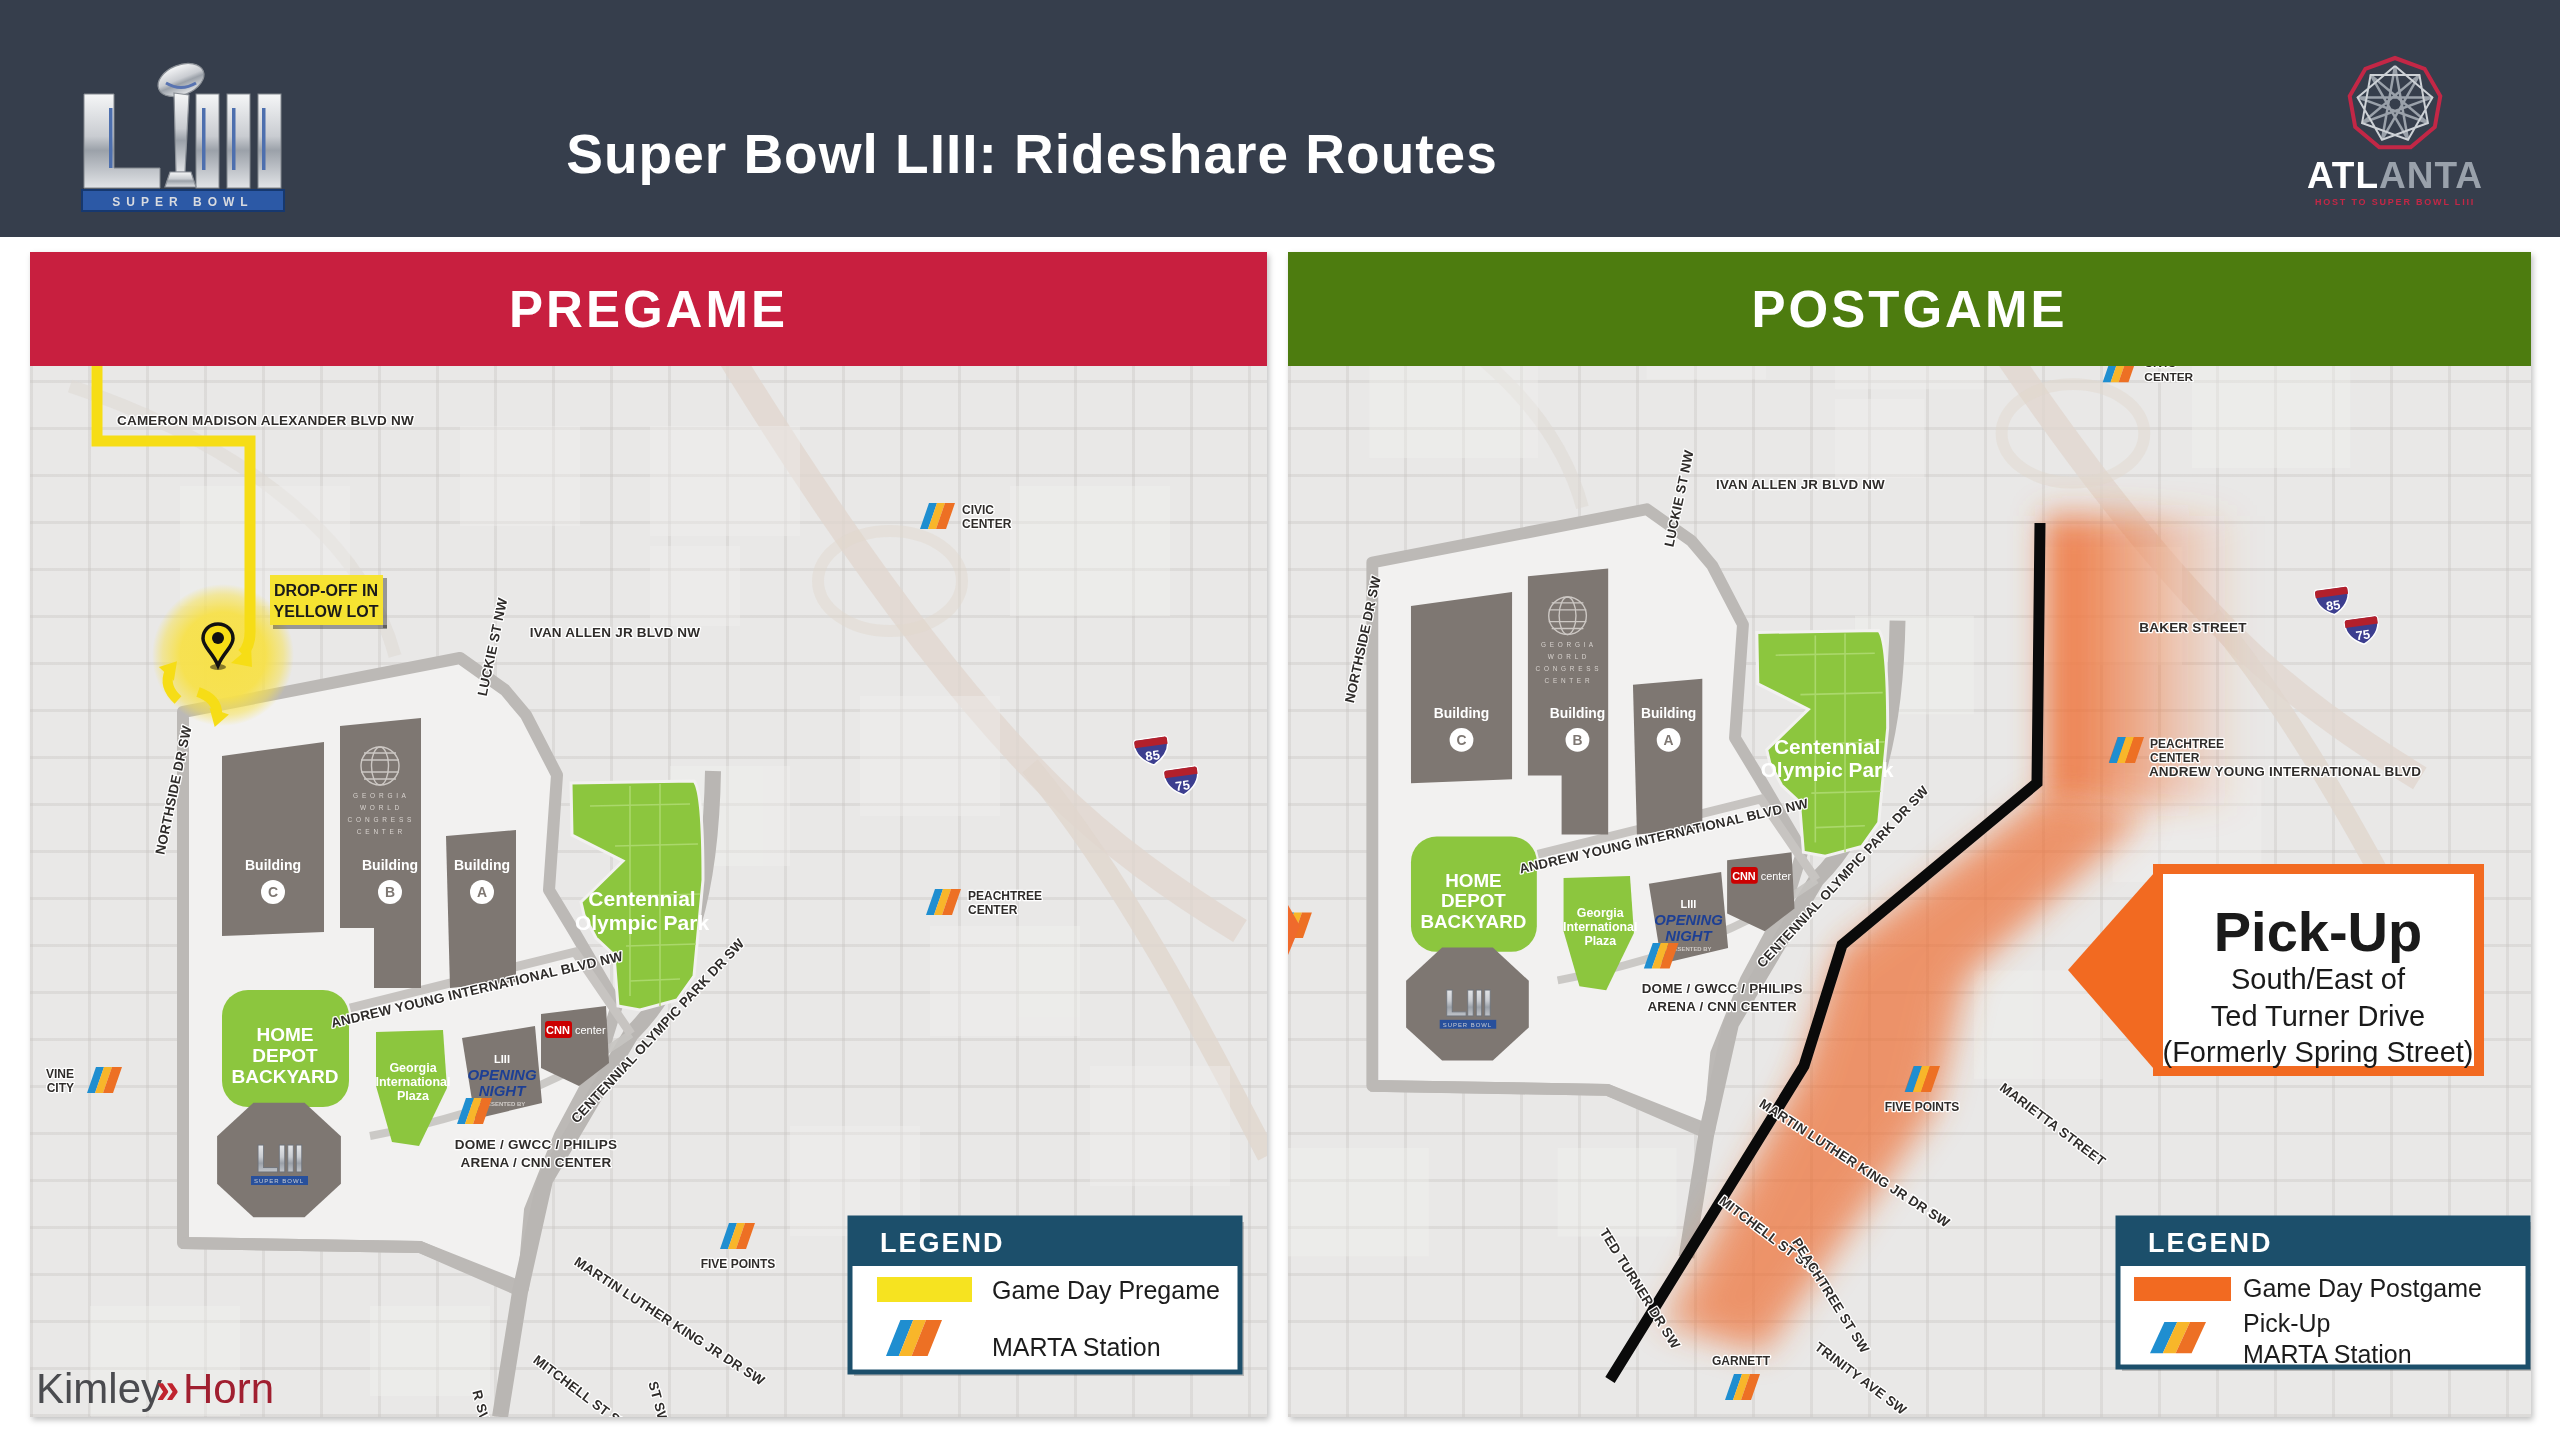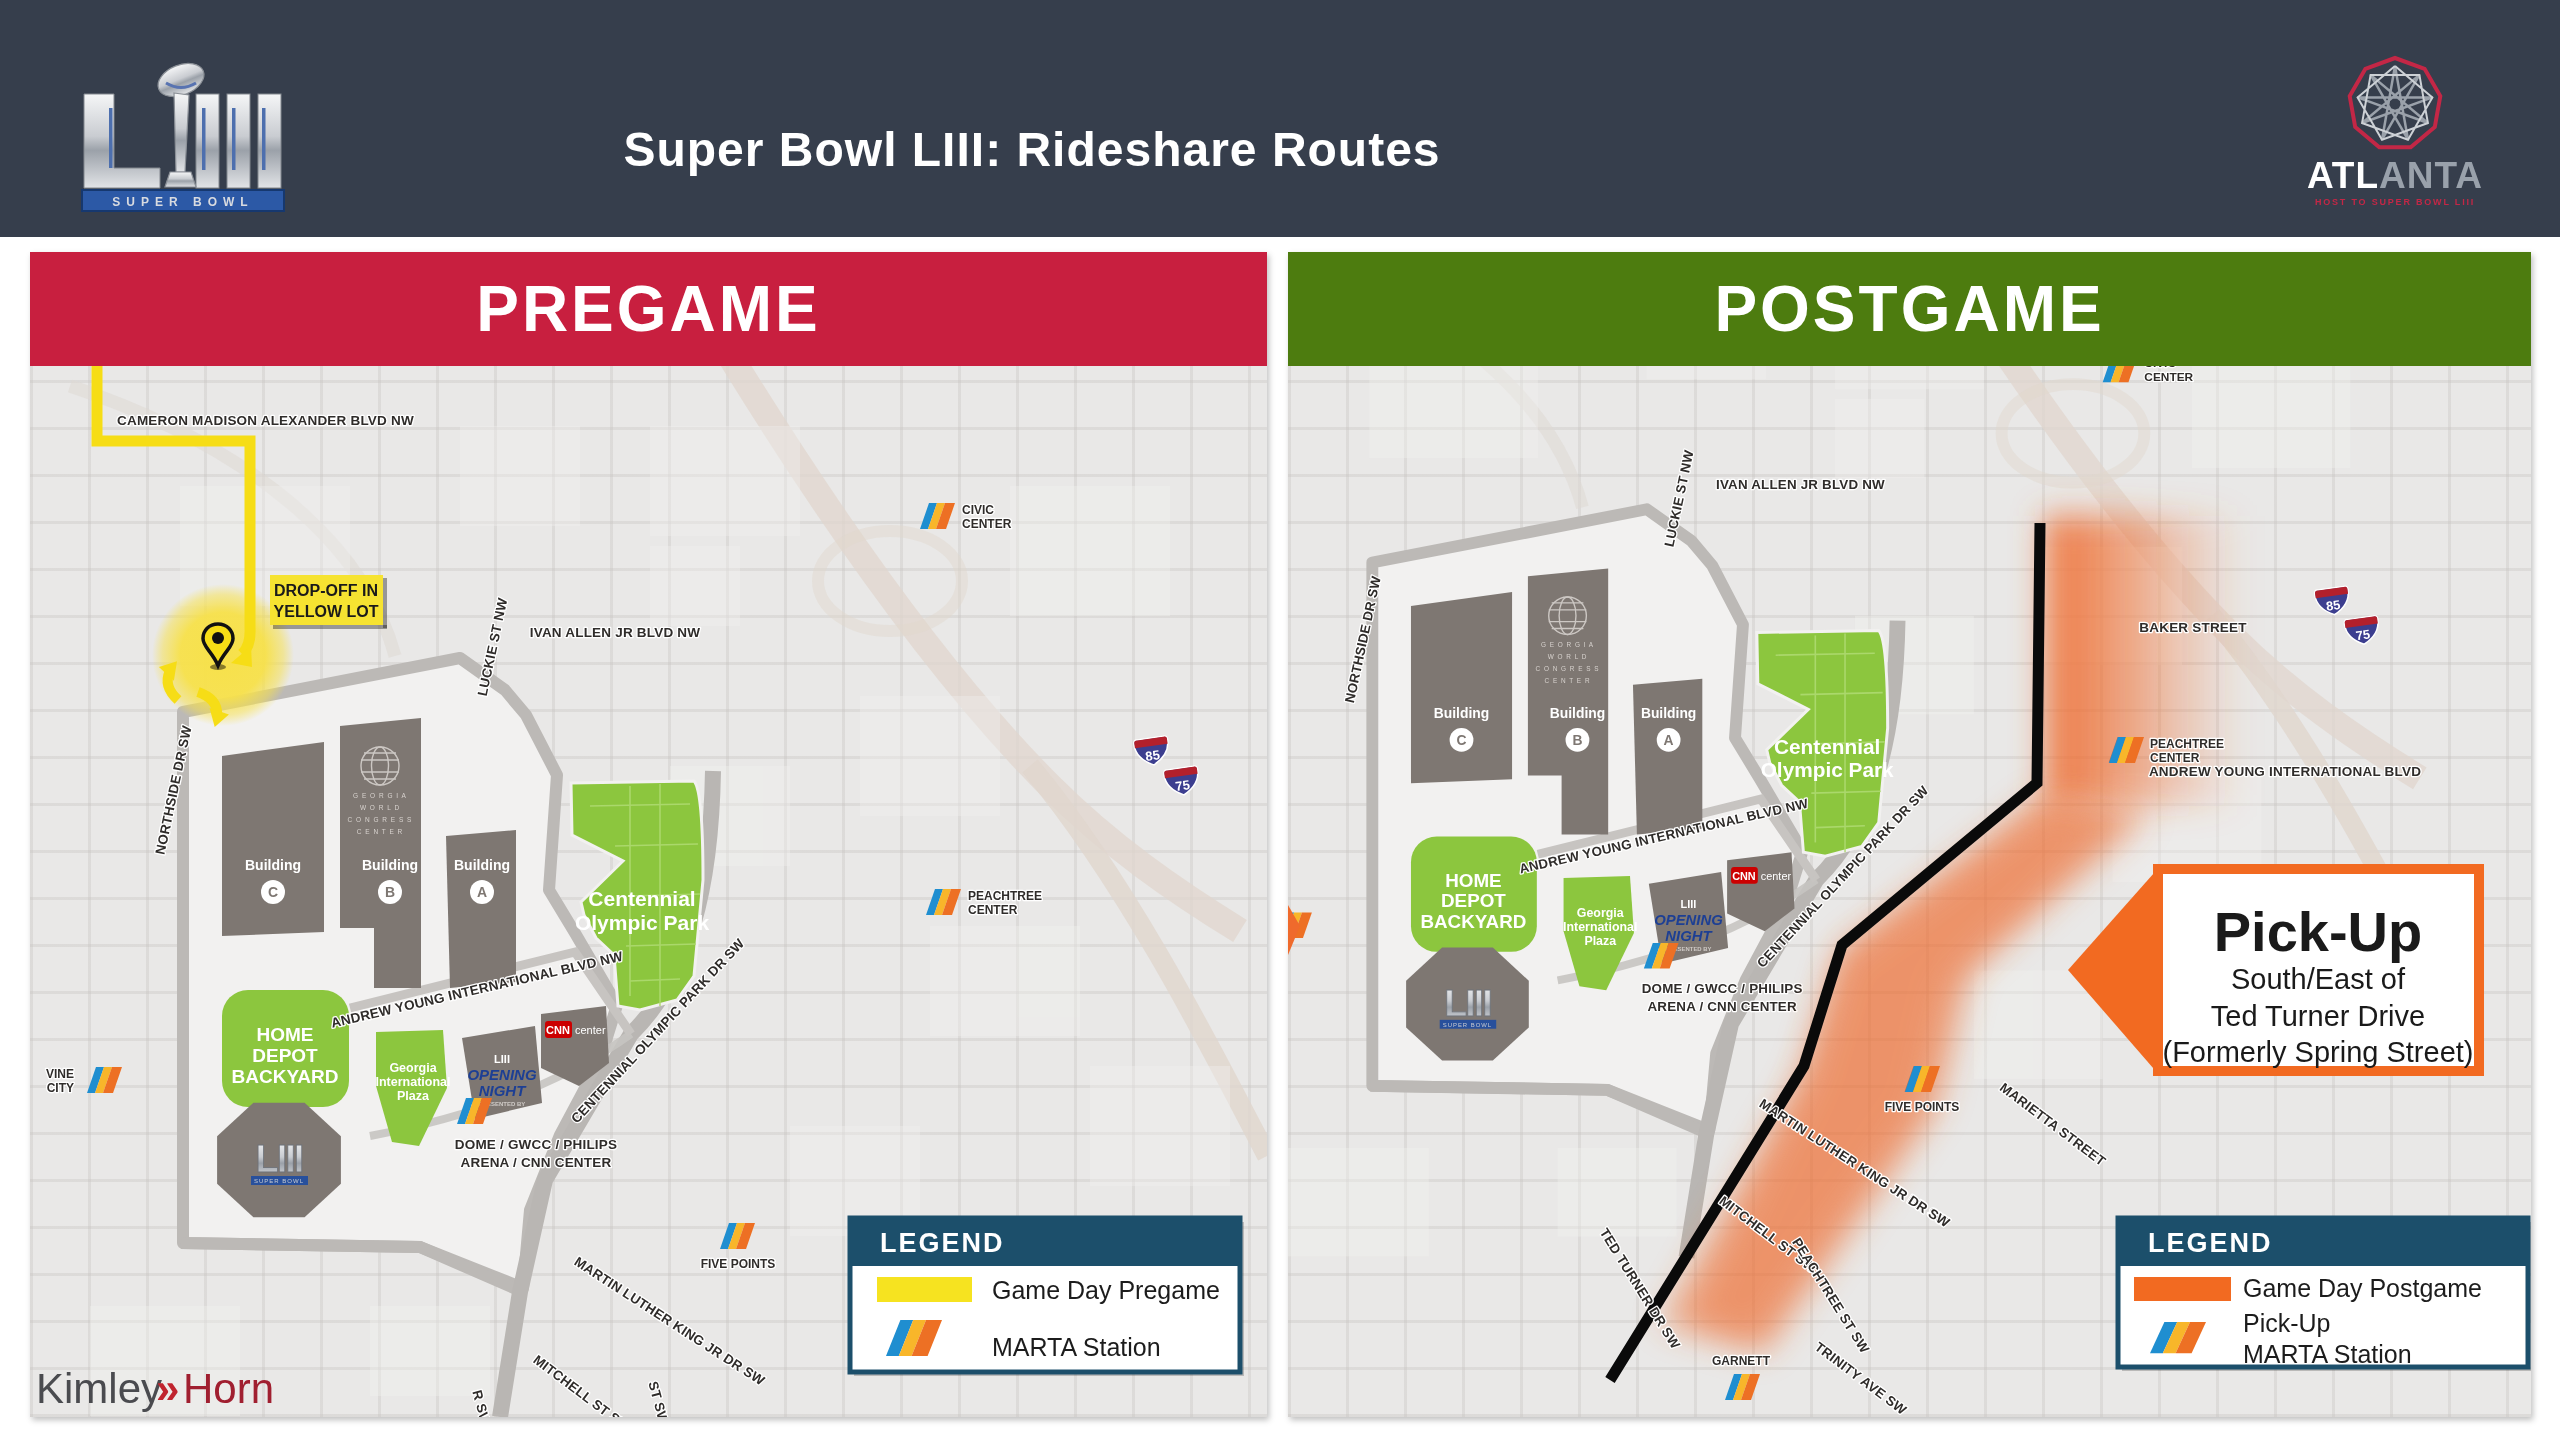--- a/index.html
+++ b/index.html
@@ -1,24 +1,24 @@
 <!DOCTYPE html>
 <html><head>
 <meta charset="utf-8">
 <style>
   html,body{margin:0;padding:0;background:#ffffff;width:2560px;height:1440px;overflow:hidden;}
   *{box-sizing:border-box;}
   body{font-family:"Liberation Sans", sans-serif;}
   .topbar{position:absolute;left:0;top:0;width:2560px;height:237px;background:#363e4c;}
   .title{position:absolute;left:0;top:122px;width:2064px;text-align:center;color:#ffffff;
-         font-size:48px;font-weight:800;letter-spacing:1px;}
+         font-size:55px;font-weight:800;letter-spacing:1px;}
   .title .lite{font-weight:700;}
   .panel{position:absolute;top:252px;height:1165px;box-shadow:2px 3px 6px rgba(0,0,0,.25);}
   .panel .hdr{height:114px;display:flex;align-items:center;justify-content:center;
-      color:#fff;font-size:64px;font-weight:800;letter-spacing:3px;}
+      color:#fff;font-size:51px;font-weight:800;letter-spacing:3px;}
   .pleft{left:30px;width:1237px;}
   .pright{left:1288px;width:1243px;}
   .pleft .hdr{background:#c81f3f;}
   .pright .hdr{background:#4d7c0f;}
   .map{position:relative;width:100%;height:1051px;overflow:hidden;
       background-color:#e9e8e7;
       background-image:
         repeating-linear-gradient(0deg, rgba(198,195,192,.36) 0 3px, transparent 3px 47px),
         repeating-linear-gradient(90deg, rgba(198,195,192,.36) 0 3px, transparent 3px 58px);
   }

